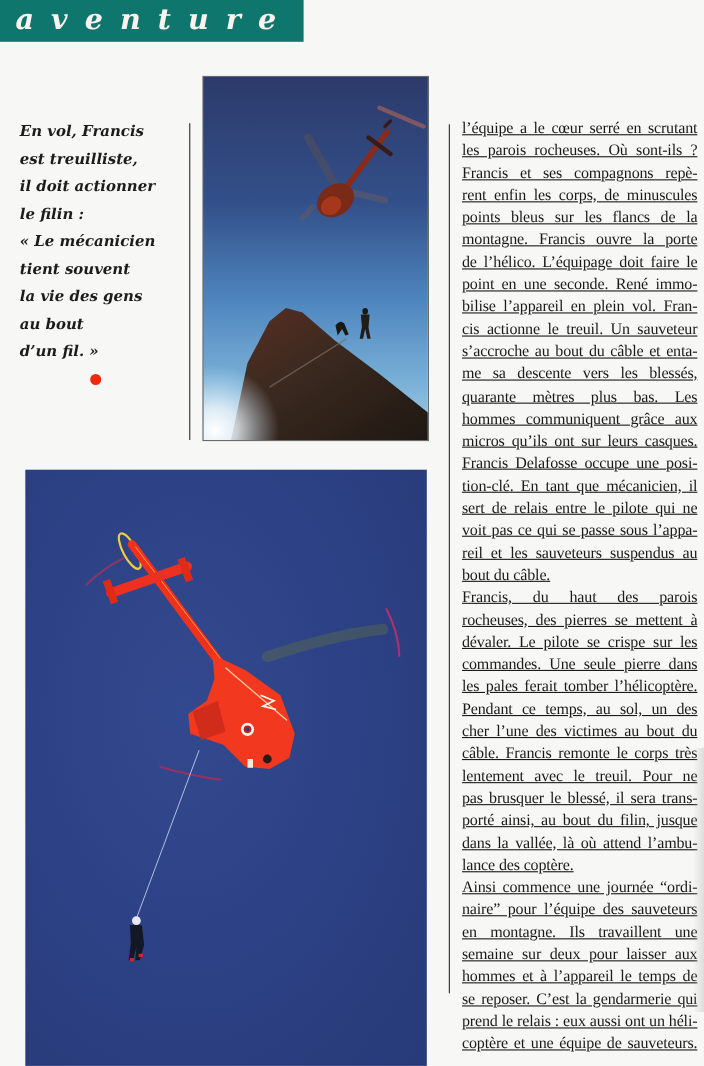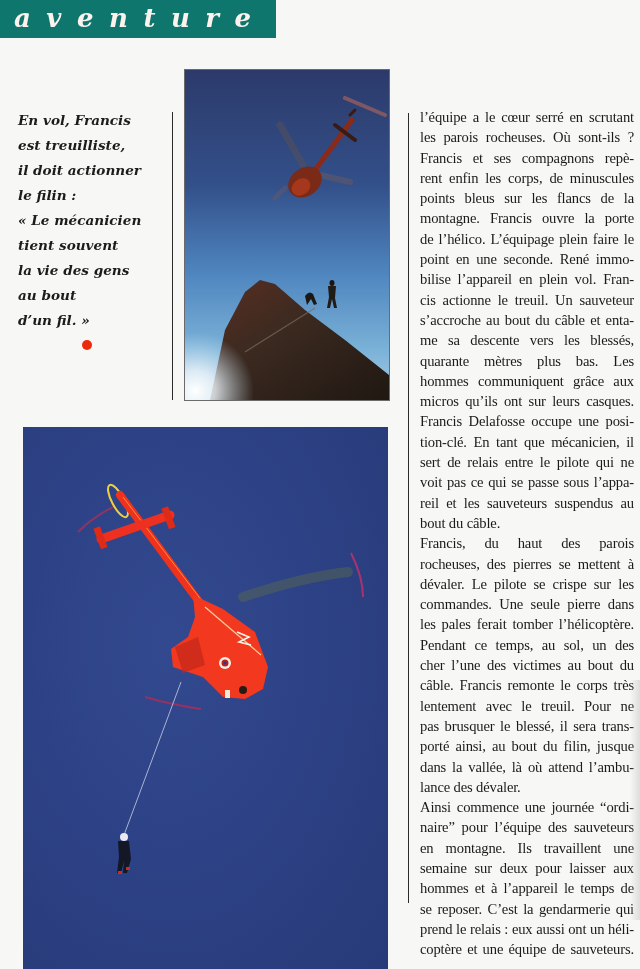--- a/index.html
+++ b/index.html
@@ -46,21 +46,21 @@
   .photo-bottom {
     left: 23px; top: 427px; width: 365px; height: 542px;
     background: radial-gradient(ellipse at 40% 40%, #33498f 0%, #2d4286 45%, #273a78 100%);
   }
   .body-text {
     position: absolute; left: 420px; top: 107px; width: 214px;
     font-size: 14.6px; line-height: 20.3px;
     text-align: justify; color: #1a1a1a;
     letter-spacing: -0.15px;
   }
-  .body-text .ln { display: block; text-align: justify; text-align-last: justify; white-space: nowrap; overflow: visible; }
+  .body-text .ln { display: block; text-align: justify; text-align-last: justify; white-space: nowrap; overflow: visible; text-decoration: underline; }
   .body-text .ln.last { text-align-last: left; }
   .gutter-shade {
     position: absolute; right: 0; top: 680px; width: 10px; height: 240px;
     background: linear-gradient(90deg, rgba(255,255,255,0) 0%, rgba(200,200,200,0.55) 100%);
   }
 </style>
 </head>
 <body>
 
 <div class="header-band">
@@ -160,21 +160,21 @@
 </div>
 
 <div class="body-text">
   <div>
     <span class="ln">l’équipe a le cœur serré en scrutant</span>
     <span class="ln">les parois rocheuses. Où sont-ils ?</span>
     <span class="ln">Francis et ses compagnons repè-</span>
     <span class="ln">rent enfin les corps, de minuscules</span>
     <span class="ln">points bleus sur les flancs de la</span>
     <span class="ln">montagne. Francis ouvre la porte</span>
-    <span class="ln">de l’hélico. L’équipage plein faire le</span>
+    <span class="ln">de l’hélico. L’équipage doit faire le</span>
     <span class="ln">point en une seconde. René immo-</span>
     <span class="ln">bilise l’appareil en plein vol. Fran-</span>
     <span class="ln">cis actionne le treuil. Un sauveteur</span>
     <span class="ln">s’accroche au bout du câble et enta-</span>
     <span class="ln">me sa descente vers les blessés,</span>
     <span class="ln">quarante mètres plus bas. Les</span>
     <span class="ln">hommes communiquent grâce aux</span>
     <span class="ln">micros qu’ils ont sur leurs casques.</span>
     <span class="ln">Francis Delafosse occupe une posi-</span>
     <span class="ln">tion-clé. En tant que mécanicien, il</span>
@@ -189,21 +189,21 @@
     <span class="ln">dévaler. Le pilote se crispe sur les</span>
     <span class="ln">commandes. Une seule pierre dans</span>
     <span class="ln">les pales ferait tomber l’hélicoptère.</span>
     <span class="ln">Pendant ce temps, au sol, un des</span>
     <span class="ln">cher l’une des victimes au bout du</span>
     <span class="ln">câble. Francis remonte le corps très</span>
     <span class="ln">lentement avec le treuil. Pour ne</span>
     <span class="ln">pas brusquer le blessé, il sera trans-</span>
     <span class="ln">porté ainsi, au bout du filin, jusque</span>
     <span class="ln">dans la vallée, là où attend l’ambu-</span>
-    <span class="ln last">lance des dévaler.</span>
+    <span class="ln last">lance des coptère.</span>
   </div>
   <div>
     <span class="ln">Ainsi commence une journée “ordi-</span>
     <span class="ln">naire” pour l’équipe des sauveteurs</span>
     <span class="ln">en montagne. Ils travaillent une</span>
     <span class="ln">semaine sur deux pour laisser aux</span>
     <span class="ln">hommes et à l’appareil le temps de</span>
     <span class="ln">se reposer. C’est la gendarmerie qui</span>
     <span class="ln">prend le relais : eux aussi ont un héli-</span>
     <span class="ln">coptère et une équipe de sauveteurs.</span>

